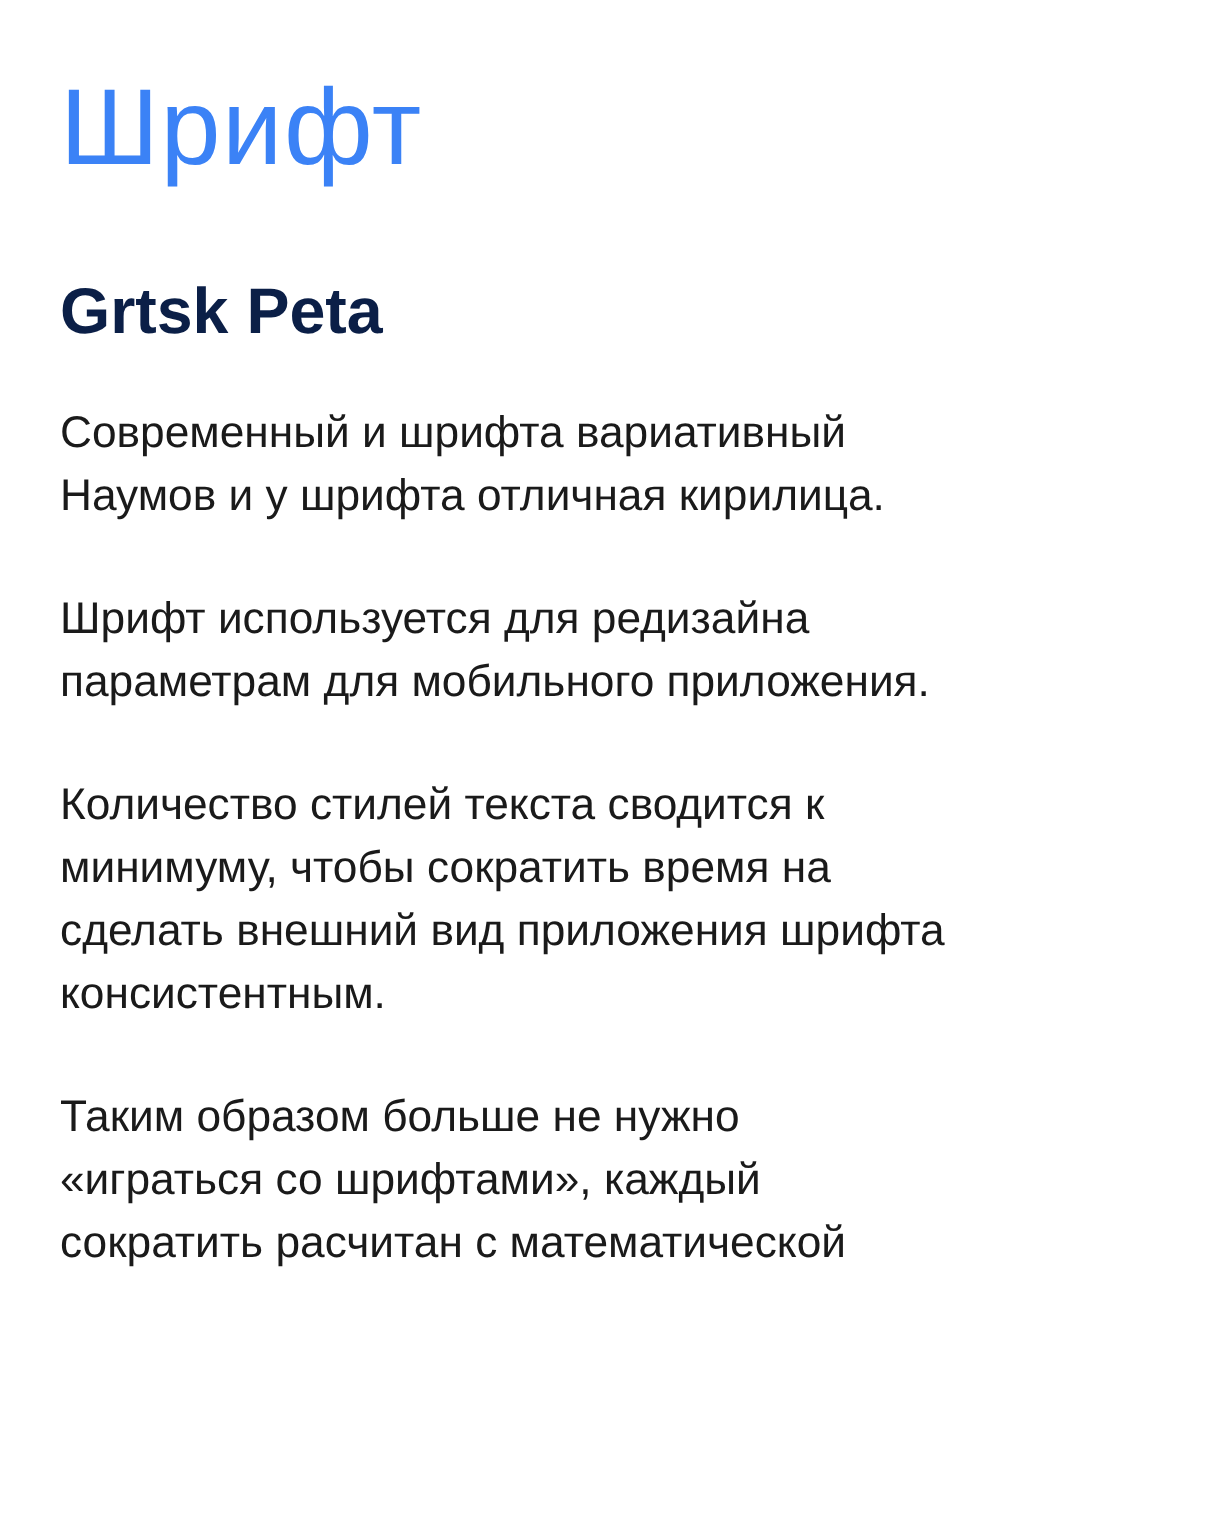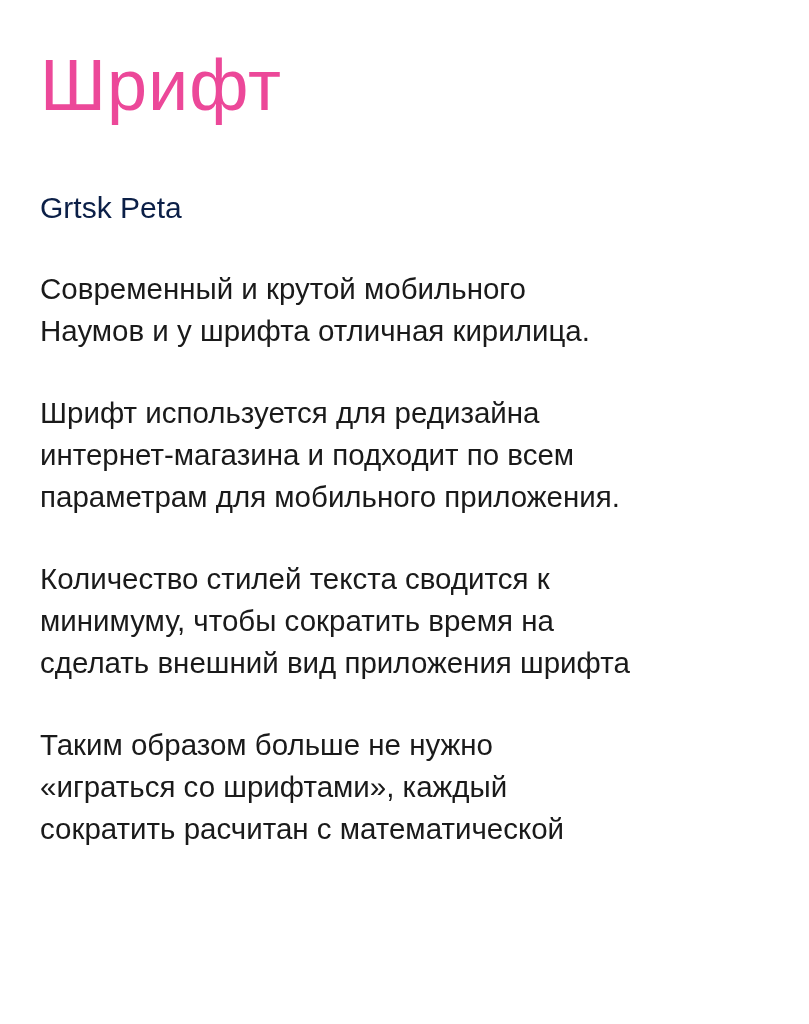--- a/index.html
+++ b/index.html
@@ -1,41 +1,41 @@
 <!DOCTYPE html>
 <html><head>
 <meta charset="utf-8">
 <style>
   html, body { margin:0; padding:0; background:#ffffff; }
   body { width:809px; height:1024px; overflow:hidden; position:relative; font-family:"Liberation Sans", sans-serif; }
-  .title { position:absolute; left:40px; top:40px; margin:0; font-size:72px; font-weight:500; color:#ec4899; letter-spacing:1px; line-height:90px; }
-  .subtitle { position:absolute; left:40px; top:186px; margin:0; font-size:30px; font-weight:400; color:#0b1f47; line-height:44px; }
+  .title { position:absolute; left:40px; top:40px; margin:0; font-size:72px; font-weight:500; color:#3b82f6; letter-spacing:1px; line-height:90px; }
+  .subtitle { position:absolute; left:40px; top:186px; margin:0; font-size:43px; font-weight:700; color:#0b1f47; line-height:44px; }
   .body { position:absolute; left:40px; top:268px; width:740px; color:#1a1a1a; font-size:29.5px; line-height:42px; }
   .body p { margin:0 0 40px 0; }
   .line { display:block; white-space:nowrap; }
 </style>
 </head>
 <body>
 
 <h1 class="title">Шрифт</h1>
 <h2 class="subtitle">Grtsk Peta</h2>
 
 <div class="body">
   <p>
-    <span class="line">Современный и крутой мобильного</span>
+    <span class="line">Современный и шрифта вариативный</span>
     <span class="line">Наумов и у шрифта отличная кирилица.</span>
   </p>
   <p>
     <span class="line">Шрифт используется для редизайна</span>
-    <span class="line">интернет-магазина и подходит по всем</span>
     <span class="line">параметрам для мобильного приложения.</span>
   </p>
   <p>
     <span class="line">Количество стилей текста сводится к</span>
     <span class="line">минимуму, чтобы сократить время на</span>
     <span class="line">сделать внешний вид приложения шрифта</span>
+    <span class="line">консистентным.</span>
   </p>
   <p>
     <span class="line">Таким образом больше не нужно</span>
     <span class="line">«играться со шрифтами», каждый</span>
     <span class="line">сократить расчитан с математической</span>
   </p>
 </div>
 
 </body></html>

